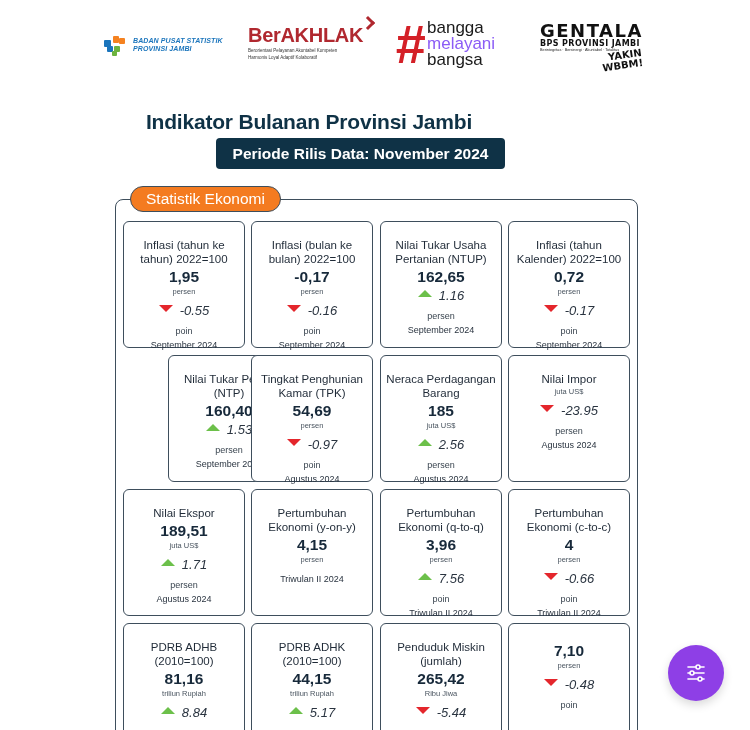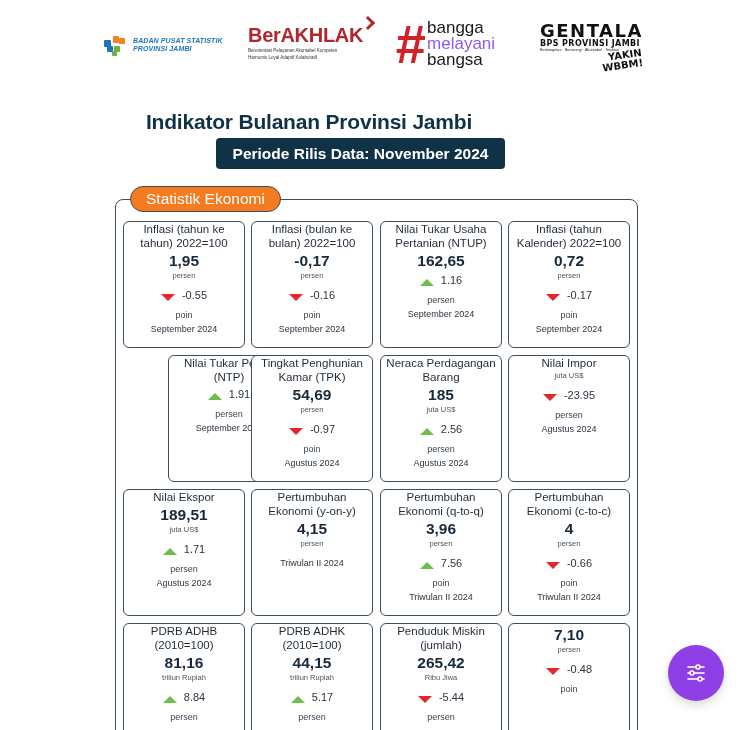--- a/index.html
+++ b/index.html
@@ -31,25 +31,25 @@
   .gentala .g4 { font-size: 10px; font-weight: 900; color: #111; line-height: 10px; text-align: right; transform: rotate(-8deg); margin-top: 2px; font-family: "DejaVu Sans", sans-serif; }
 
   
   .title { position: absolute; top: 110px; left: 0; width: 618px; text-align: center; font-size: 21px; font-weight: bold; color: #0f3246; letter-spacing: -0.2px; }
   .period { position: absolute; top: 138px; left: 216px; width: 289px; height: 31px; background: #0f3246; border-radius: 4px; color: #ffffff; font-size: 15.5px; font-weight: bold; text-align: center; line-height: 31px; }
 
   
   .section { position: absolute; top: 199px; left: 115px; width: 523px; height: 560px; border: 1.5px solid #3e4e5c; border-radius: 8px; }
   .section-tab { position: absolute; top: 186px; left: 130px; height: 26px; padding: 0 15px; background: #f47b20; border: 1.5px solid #3e4e5c; border-radius: 13px; color: #ffffff; font-size: 15.5px; line-height: 23px; }
 
-  .card { position: absolute; width: 122px; height: 127px; border: 1.5px solid #3e4e5c; border-radius: 6px; background: #fff; text-align: center; padding-top: 0; }
+  .card { position: absolute; width: 122px; height: 127px; border: 1.5px solid #3e4e5c; border-radius: 6px; background: #fff; text-align: center; padding-top: 16px; }
   .card .name { font-size: 11.5px; line-height: 14px; color: #1f2a37; padding: 0 4px; }
   .card .value { font-size: 15.5px; font-weight: bold; color: #17293a; line-height: 19px; margin-top: 1px; }
   .card .unit { font-size: 7.5px; color: #4a5560; line-height: 10px; margin-top: 1px; }
-  .card .delta { display: flex; align-items: flex-end; justify-content: center; font-size: 11px; color: #2a3440; line-height: 12px; margin-top: 8px; }
+  .card .delta { display: flex; align-items: flex-start; justify-content: center; font-size: 13px; color: #2a3440; line-height: 12px; margin-top: 8px; font-style: italic; }
   .card .delta.nounit { margin-top: 4px; }
   .card .tri { width: 0; height: 0; margin-right: 7px; border-left: 7px solid transparent; border-right: 7px solid transparent; }
   .card .tri.up { border-bottom: 7px solid #6cc04a; }
   .card .tri.down { border-top: 7px solid #e4262c; }
   .card .dunit { font-size: 9px; color: #3a4550; line-height: 12px; margin-top: 8px; }
   .card .period-label { font-size: 9px; color: #2a3440; line-height: 12px; margin-top: 2px; }
 
   .fab { position: absolute; left: 668px; top: 645px; width: 56px; height: 56px; border-radius: 50%; background: #8e3fe6; box-shadow: 0 4px 10px rgba(0,0,0,0.15); display: flex; align-items: center; justify-content: center; }
 </style>
 </head>
@@ -142,23 +142,24 @@
       <div class="unit">persen</div>
       <div class="delta">
         <span class="tri down"></span>
         <span>-0.17</span>
       </div>
       <div class="dunit">poin</div>
       <div class="period-label">September 2024</div>
     </div>
     <div class="card" style="left: 123px; top: 355px; margin-left: 45px;">
       <div class="name">Nilai Tukar Petani (NTP)</div>
+      <div class="value">160,40</div>
       <div class="delta nounit">
         <span class="tri up"></span>
-        <span>1.91</span>
+        <span>1.53</span>
       </div>
       <div class="dunit">persen</div>
       <div class="period-label">September 2024</div>
     </div>
     <div class="card" style="left: 251px; top: 355px;">
       <div class="name">Tingkat Penghunian Kamar (TPK)</div>
       <div class="value">54,69</div>
       <div class="unit">persen</div>
       <div class="delta">
         <span class="tri down"></span>

